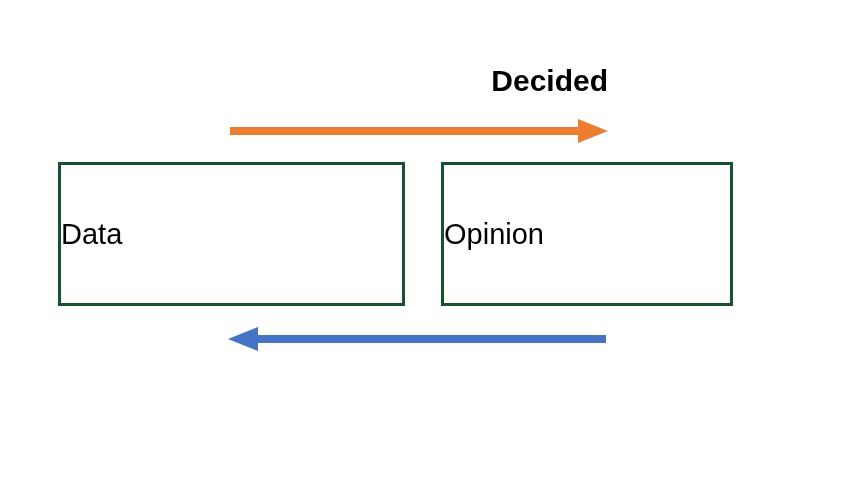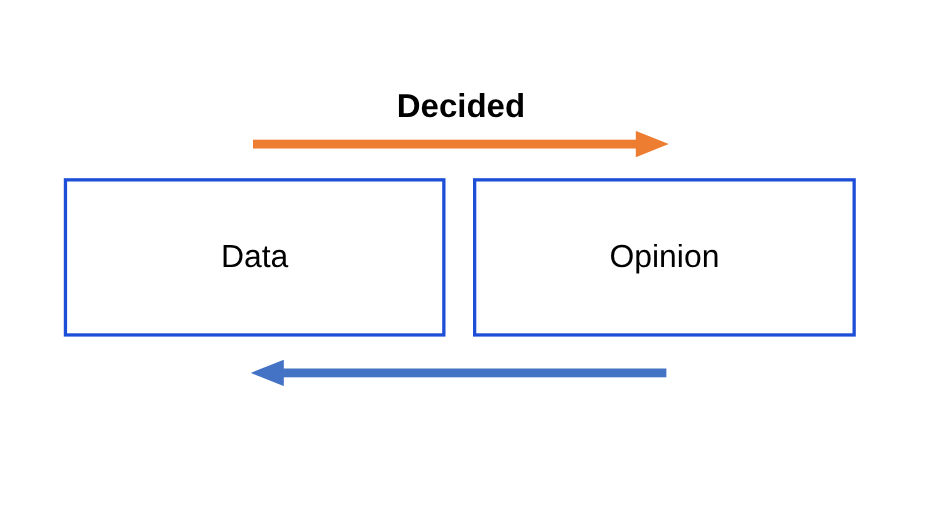--- a/index.html
+++ b/index.html
@@ -18,22 +18,23 @@
   .edge-label {
     position: absolute;
     text-align: center;
     font-weight: 700;
     font-size: 30px;
     color: #000000;
     letter-spacing: 0px;
   }
   .edge-label.decided {
     left: 230px;
-    top: 80px;
+    top: 64px;
     width: 378px;
+    text-align: right;
   }
   .edge-label.undecided {
     left: 228px;
     top: 349px;
     width: 378px;
   }
   .arrow-svg {
     position: absolute;
     display: block;
   }
@@ -43,33 +44,32 @@
   }
   .arrow-svg.undecided-arrow {
     left: 228px;
     top: 327px;
   }
   .node-box {
     position: absolute;
     top: 162px;
     height: 144px;
     box-sizing: border-box;
-    border: 3px solid #1d4ed8;
+    border: 3px solid #14532d;
     background: #ffffff;
     display: flex;
     align-items: center;
-    justify-content: center;
   }
   .node-box.data-box {
     left: 58px;
     width: 347px;
   }
   .node-box.opinion-box {
-    left: 430px;
-    width: 348px;
+    left: 441px;
+    width: 292px;
   }
   .node-label {
     font-size: 29px;
     font-weight: 400;
     color: #000000;
   }
 </style>
 </head>
 <body>
 

